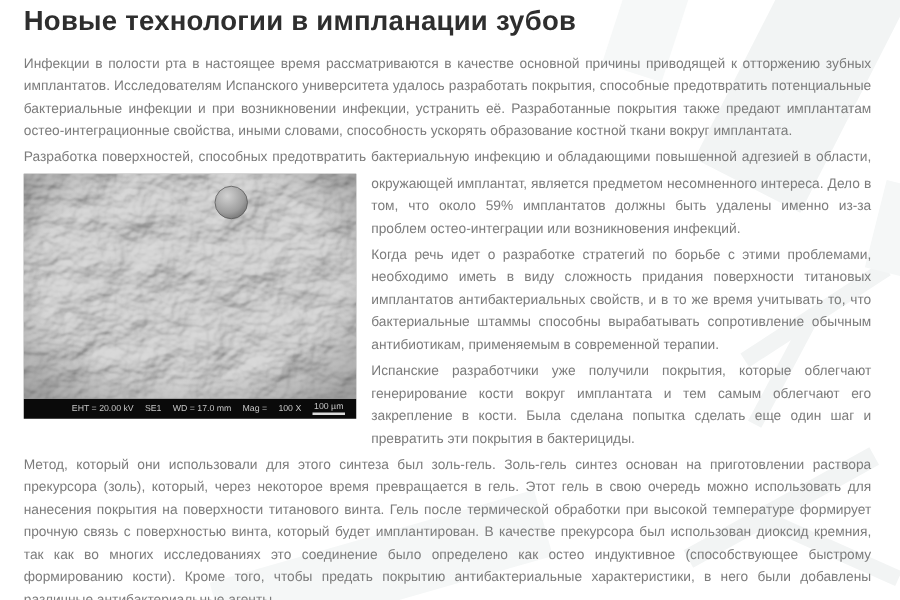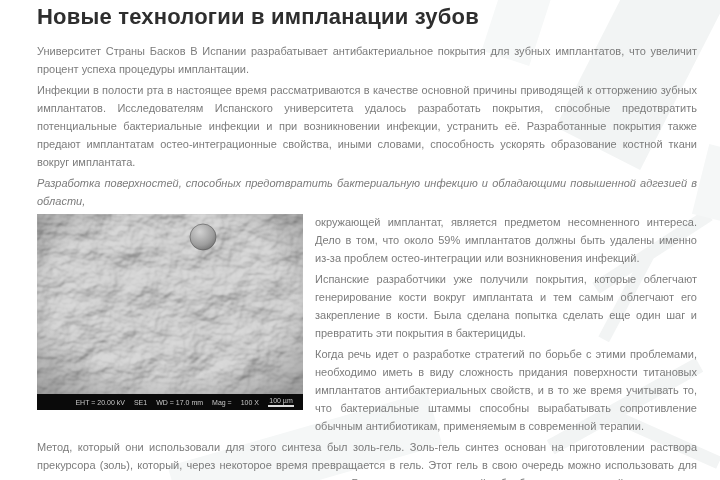--- a/index.html
+++ b/index.html
@@ -18,41 +18,41 @@
   #wm2 { left: 492px; top: -15px; width: 50px;  height: 75px;  transform: rotate(18deg); background: #f6f8f8; }
   #wm3 { left: 585px; top: 245px; width: 135px; height: 13px;  transform: rotate(-33deg); }
   #wm4 { left: 620px; top: 250px; width: 12px;  height: 95px;  transform: rotate(28deg); }
   #wm5 { left: 170px; top: 428px; width: 270px; height: 55px;  transform: rotate(-16deg); background: #f5f7f7; }
   #wm6 { left: 540px; top: 398px; width: 170px; height: 16px;  transform: rotate(-29deg); }
   #wm7 { left: 604px; top: 432px; width: 120px; height: 13px;  transform: rotate(24deg); }
   #wm8 { left: 700px; top: 148px; width: 42px;  height: 72px;  transform: rotate(14deg); background: #f5f7f7; }
 
   .page {
     position: relative; z-index: 1;
-    padding: 2px 23px 0 37px;
+    padding: 2px 23px 0 19px;
     width: 720px; height: 480px;
   }
 
   h1.article-title {
     margin: 0 0 10px 0;
     font-size: 22px;
     line-height: 30px;
     font-weight: 600;
     color: #2e2e2e;
     letter-spacing: 0.2px;
   }
 
   .article p, .lead-line {
     margin: 0 0 3px 0;
     font-size: 11px;
     line-height: 18px;
     color: #7c7c7c;
     text-align: justify;
   }
-  .lead-line { text-align-last: justify; font-style: italic; }
+  .lead-line { text-align-last: justify; }
 
   
   figure.sem-figure {
     float: left;
     width: 266px; height: 196px;
     margin: 1px 12px 9px 0;
     padding: 0;
   }
   .sem-img {
     position: relative;
@@ -93,21 +93,20 @@
 <div class="wm" id="wm4"></div>
 <div class="wm" id="wm5"></div>
 <div class="wm" id="wm6"></div>
 <div class="wm" id="wm7"></div>
 <div class="wm" id="wm8"></div>
 
 <div class="page">
   <h1 class="article-title">Новые технологии в импланации зубов</h1>
 
   <div class="article clearfix">
-    <p>Университет Страны Басков В Испании разрабатывает антибактериальное покрытия для зубных имплантатов, что увеличит процент успеха процедуры имплантации.</p>
     <p>Инфекции в полости рта в настоящее время рассматриваются в качестве основной причины приводящей к отторжению зубных имплантатов. Исследователям Испанского университета удалось разработать покрытия, способные предотвратить потенциальные бактериальные инфекции и при возникновении инфекции, устранить её. Разработанные покрытия также предают имплантатам остео-интеграционные свойства, иными словами, способность ускорять образование костной ткани вокруг имплантата.</p>
 
     <div class="lead-line">Разработка поверхностей, способных предотвратить бактериальную инфекцию и обладающими повышенной адгезией в области,</div>
 
     <figure class="sem-figure">
       <div class="sem-img">
         <svg width="266" height="180" viewBox="0 0 266 180" xmlns="http://www.w3.org/2000/svg" aria-hidden="true">
           <defs>
             <filter id="semNoise" x="0" y="0" width="100%" height="100%">
               <feTurbulence type="fractalNoise" baseFrequency="0.027 0.033" numOctaves="4" seed="11" result="n"></feTurbulence>
@@ -137,17 +136,17 @@
         <span>Mag =</span>
         <span>100 X</span>
         <span class="sem-scale">
           <span>100 µm</span>
           <span class="sem-scale-line"></span>
         </span>
       </div>
     </figure>
 
     <p>окружающей имплантат, является предметом несомненного интереса. Дело в том, что около 59% имплантатов должны быть удалены именно из-за проблем остео-интеграции или возникновения инфекций.</p>
+    <p>Когда речь идет о разработке стратегий по борьбе с этими проблемами, необходимо иметь в виду сложность придания поверхности титановых имплантатов антибактериальных свойств, и в то же время учитывать то, что бактериальные штаммы способны вырабатывать сопротивление обычным антибиотикам, применяемым в современной терапии.</p>
     <p>Испанские разработчики уже получили покрытия, которые облегчают генерирование кости вокруг имплантата и тем самым облегчают его закрепление в кости. Была сделана попытка сделать еще один шаг и превратить эти покрытия в бактерициды.</p>
-    <p>Когда речь идет о разработке стратегий по борьбе с этими проблемами, необходимо иметь в виду сложность придания поверхности титановых имплантатов антибактериальных свойств, и в то же время учитывать то, что бактериальные штаммы способны вырабатывать сопротивление обычным антибиотикам, применяемым в современной терапии.</p>
     <p>Метод, который они использовали для этого синтеза был золь-гель. Золь-гель синтез основан на приготовлении раствора прекурсора (золь), который, через некоторое время превращается в гель. Этот гель в свою очередь можно использовать для нанесения покрытия на поверхности титанового винта. Гель после термической обработки при высокой температуре формирует прочную связь с поверхностью винта, который будет имплантирован. В качестве прекурсора был использован диоксид кремния, так как во многих исследованиях это соединение было определено как остео индуктивное (способствующее быстрому формированию кости). Кроме того, чтобы предать покрытию антибактериальные характеристики, в него были добавлены различные антибактериальные агенты.</p>
   </div>
 </div>
 
 </body></html>

